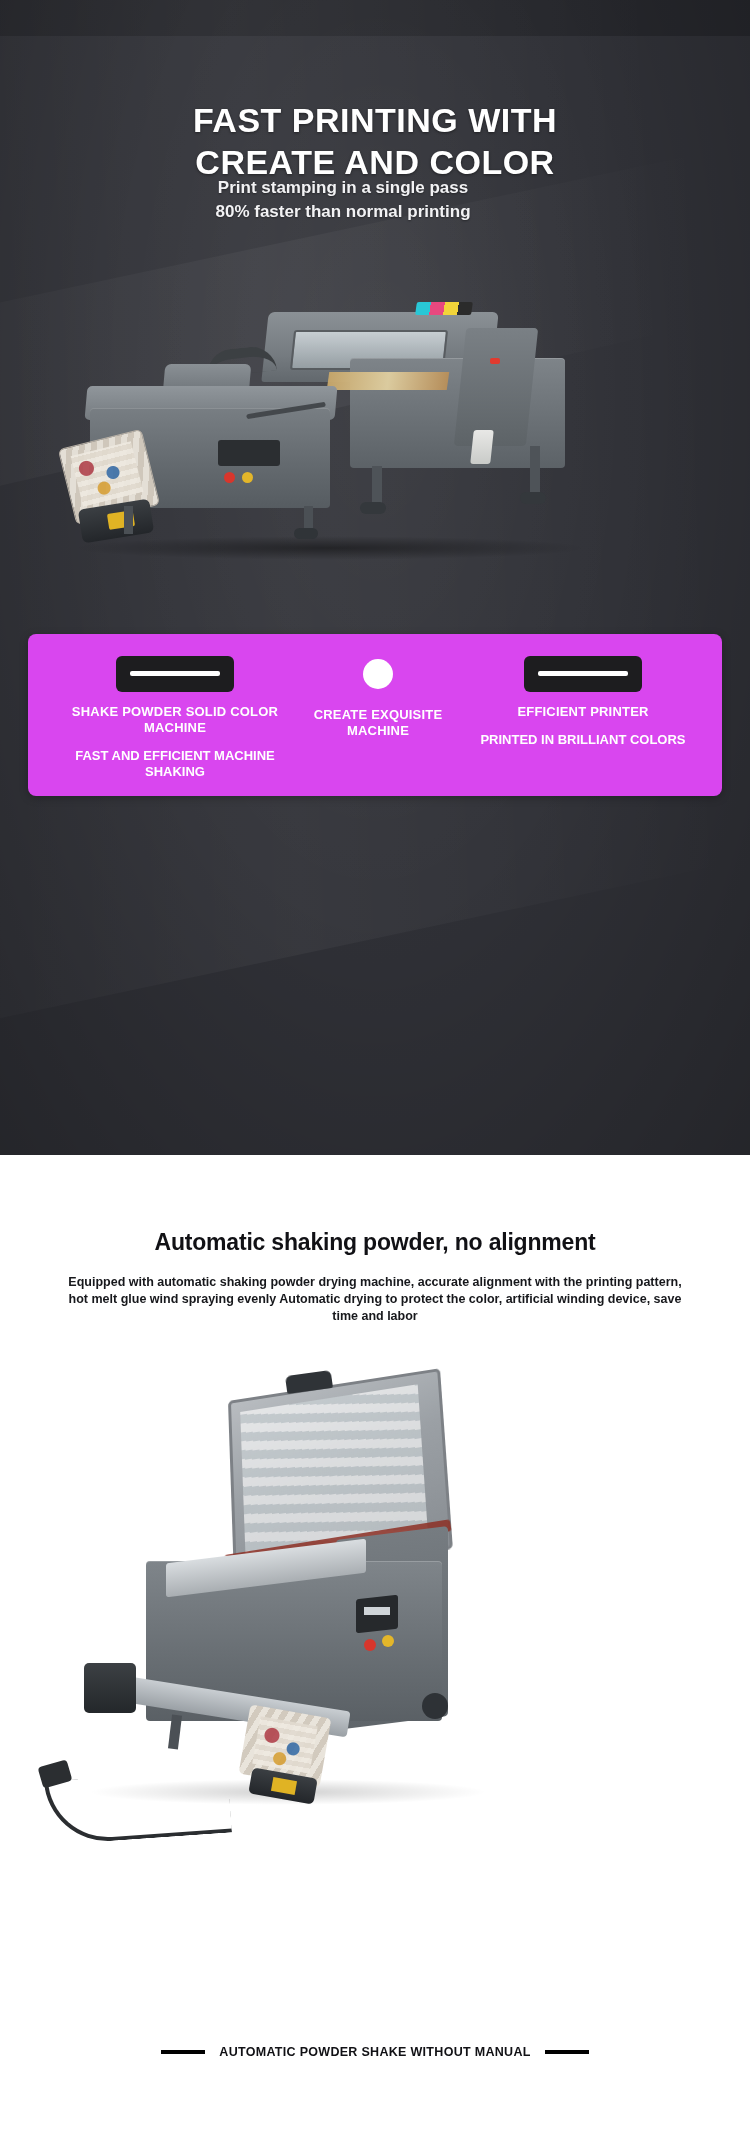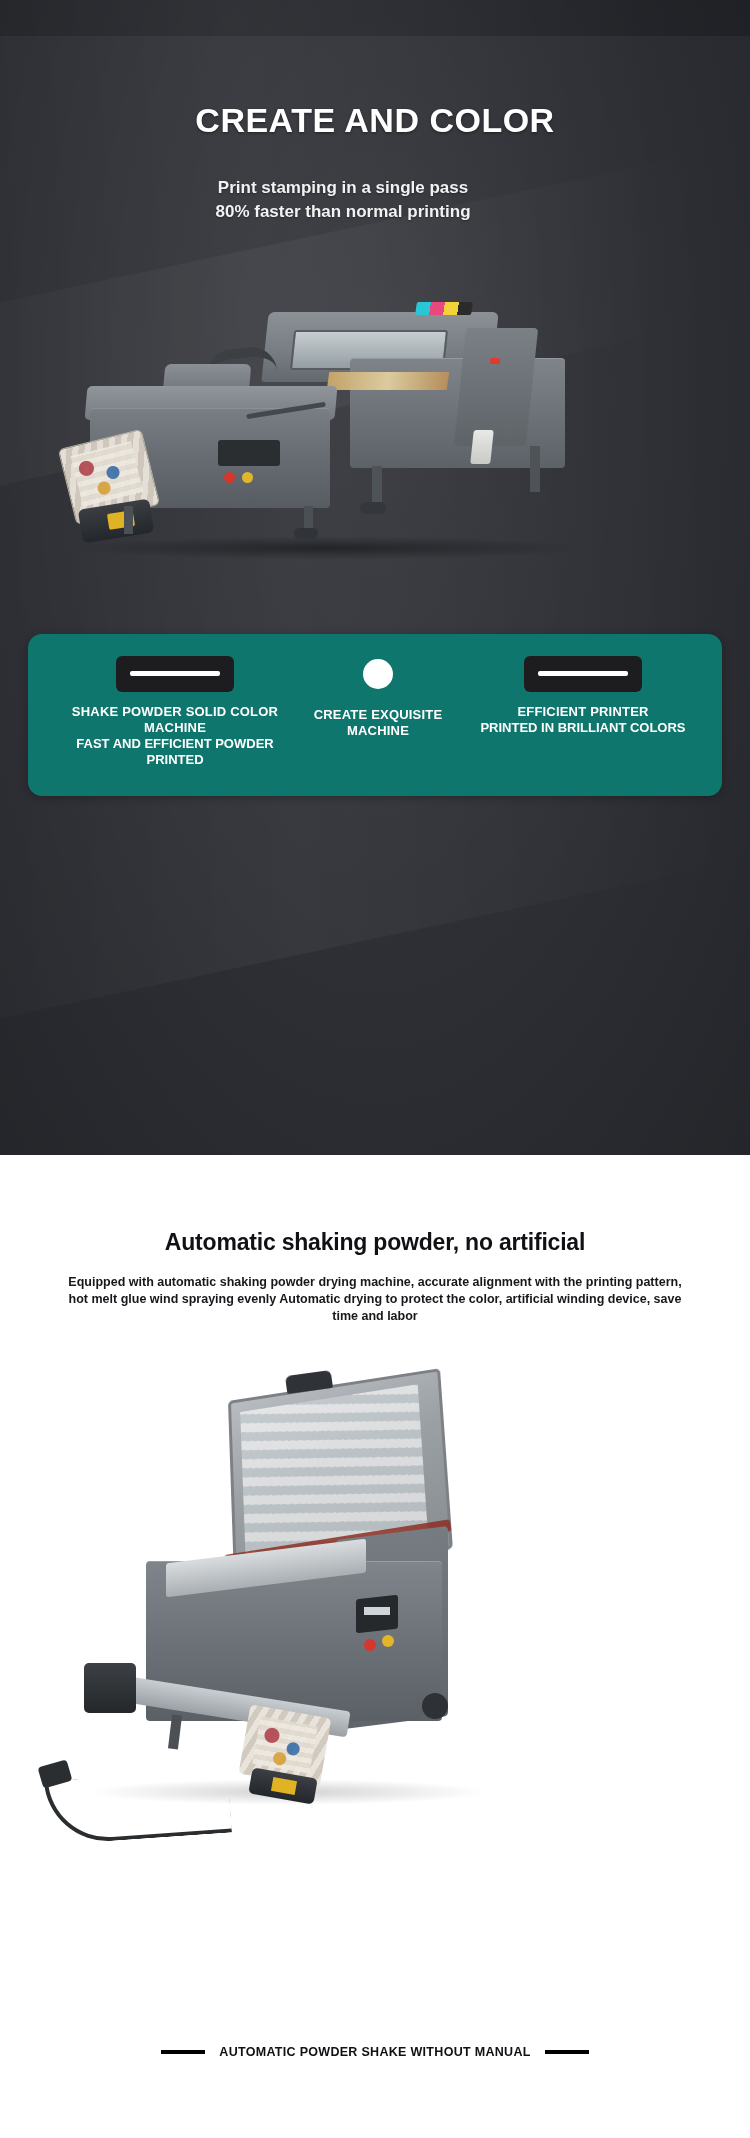--- a/index.html
+++ b/index.html
@@ -219,22 +219,22 @@
     border-radius: 50%;
   }
 
   
   .feature-card {
     position: absolute;
     left: 28px;
     top: 634px;
     width: 694px;
     height: 162px;
-    background: #0f766e;
-    border-radius: 14px;
+    background: #d946ef;
+    border-radius: 8px;
     box-shadow: 0 2px 8px rgba(0,0,0,0.25);
   }
   .feat-col {
     position: absolute;
     top: 22px;
     text-align: center;
     color: #ffffff;
   }
   .feat-col.c1 { left: 38px; width: 218px; }
   .feat-col.c2 { left: 266px; width: 168px; }
@@ -259,20 +259,21 @@
     width: 30px; height: 30px;
     margin: 3px auto 18px auto;
     background: #ffffff;
     border-radius: 50%;
   }
   .feat-t1 {
     font-size: 13px; font-weight: 700; line-height: 16px;
     letter-spacing: .2px;
   }
   .feat-t2 {
+    margin-top: 12px;
     font-size: 13px; font-weight: 700; line-height: 16px;
   }
 
   
   .white-sec {
     position: absolute;
     left: 0; top: 1155px;
     width: 750px;
     height: 983px;
     background: #ffffff;
@@ -432,20 +433,21 @@
 </head>
 <body>
 
 <section class="hero">
   <div class="topbar"></div>
   <div class="sheen-a"></div>
   <div class="sheen-b"></div>
   <div class="vig"></div>
 
   <h1 class="hero-title">
+    <span>FAST PRINTING WITH</span>
     <span class="l2">CREATE AND COLOR</span>
   </h1>
 
   <div class="hero-sub">
     <span>Print stamping in a single pass</span>
     <span class="l2">80% faster than normal printing</span>
   </div>
 
   <div class="machine">
     <div class="m shadow-floor"></div>
@@ -477,36 +479,36 @@
     <div class="m spool-yellow"></div>
     <div class="m leg-c"></div>
     <div class="m leg-d"></div>
     <div class="m caster-c"></div>
   </div>
 
   <div class="feature-card">
     <div class="feat-col c1">
       <div class="feat-chip"></div>
       <div class="feat-t1">SHAKE POWDER SOLID COLOR MACHINE</div>
-      <div class="feat-t2">FAST AND EFFICIENT POWDER PRINTED</div>
+      <div class="feat-t2">FAST AND EFFICIENT MACHINE SHAKING</div>
     </div>
     <div class="feat-col c2">
       <div class="feat-dot"></div>
       <div class="feat-t1">CREATE EXQUISITE MACHINE</div>
     </div>
     <div class="feat-col c3">
       <div class="feat-chip"></div>
       <div class="feat-t1">EFFICIENT PRINTER</div>
       <div class="feat-t2">PRINTED IN BRILLIANT COLORS</div>
     </div>
   </div>
 </section>
 
 <section class="white-sec">
-  <h2 class="sec-title">Automatic shaking powder, no artificial</h2>
+  <h2 class="sec-title">Automatic shaking powder, no alignment</h2>
   <p class="sec-body">Equipped with automatic shaking powder drying machine, accurate alignment with the printing pattern, hot melt glue wind spraying evenly Automatic drying to protect the color, artificial winding device, save time and labor</p>
 
   <div class="machine2">
     <div class="m2 shadow2"></div>
 
     <div class="m2 lid2"></div>
     <div class="m2 lid2-glass"></div>
     <div class="m2 lid2-edge"></div>
     <div class="m2 lid2-handle"></div>
 

